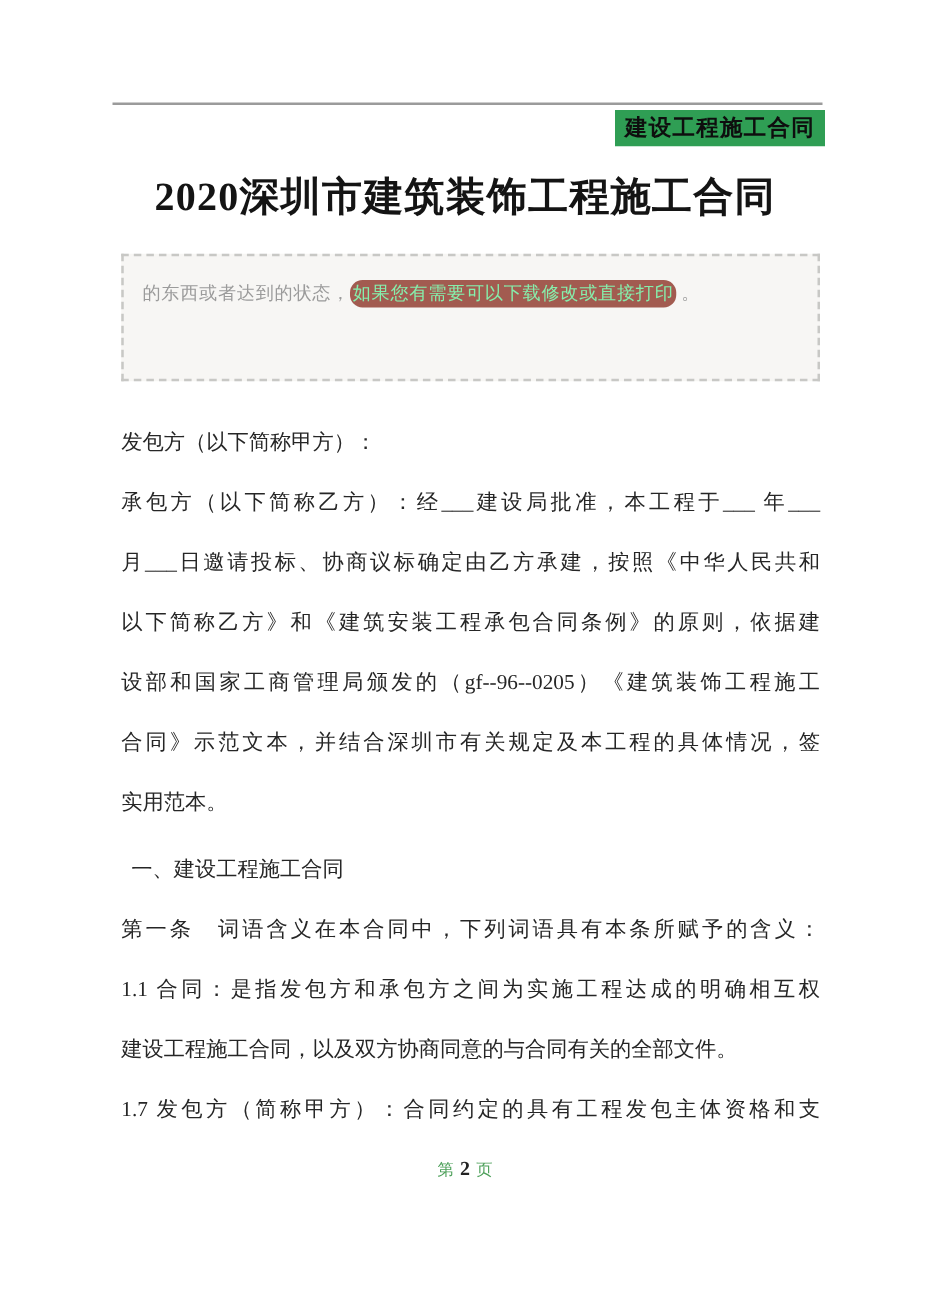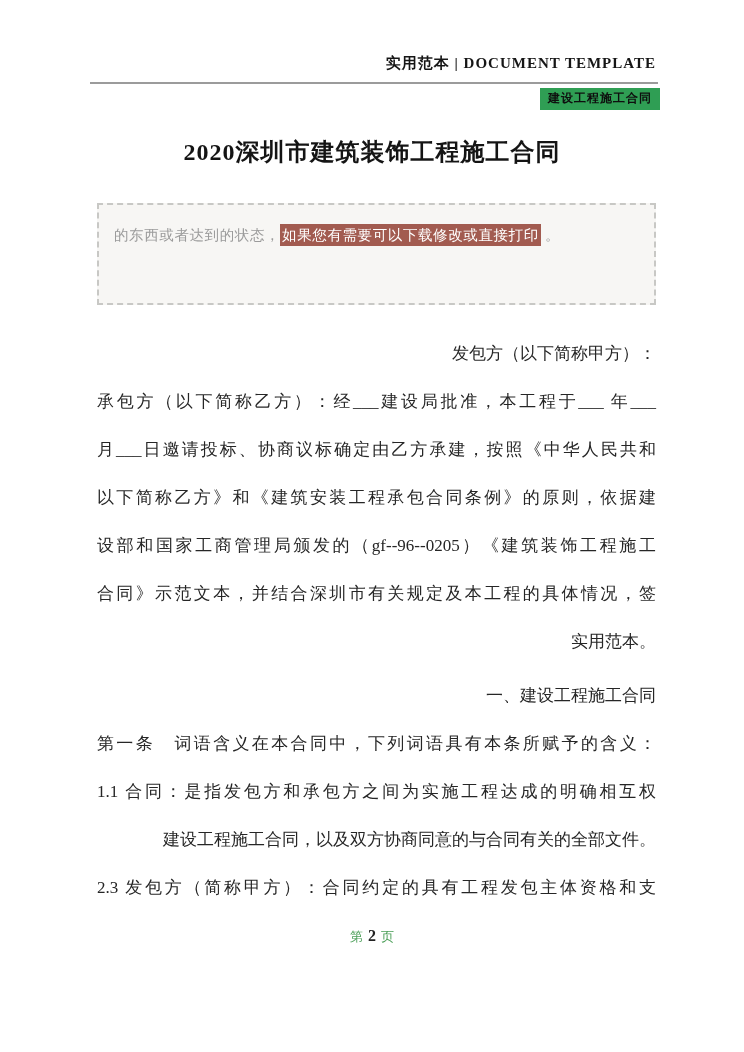--- a/index.html
+++ b/index.html
@@ -17,28 +17,28 @@
     font-size: 15px; font-weight: bold; color: #161616;
     letter-spacing: 1px; white-space: nowrap;
   }
   .rule {
     position: absolute; top: 82px; left: 90px; right: 86px;
     height: 2px; background: #9b9b9b;
   }
   .tag {
     position: absolute; top: 88px; right: 84px;
     background: #2f9e54; color: #0e0e0e;
-    font-size: 12px; font-weight: bold; letter-spacing: 1px;
+    font-size: 18px; font-weight: bold; letter-spacing: 1px;
     padding: 2px 8px 3px 8px; white-space: nowrap;
   }
   
   .title {
     position: absolute; top: 136px; left: 0; width: 100%;
     margin: 0; text-align: center;
-    font-size: 24px; font-weight: bold; color: #141414;
+    font-size: 32px; font-weight: bold; color: #141414;
     letter-spacing: 1px; white-space: nowrap;
   }
   
   .notice {
     position: absolute; top: 203px; left: 97px; width: 559px; height: 102px;
     box-sizing: border-box;
     background: #f7f6f4;
     border: 2px dashed #c8c8c5;
     padding: 10px 14px 0 15px;
     color: #9b9b9b;
@@ -48,58 +48,57 @@
   .notice-line { line-height: 40px; white-space: nowrap; }
   .hl {
     background: #a25b50; color: #ece2dd;
     padding: 3px 2px;
   }
   
   .body {
     position: absolute; top: 330px; left: 97px; width: 559px;
     font-size: 17px; color: #262626;
   }
-  .line { height: 48px; line-height: 48px; text-align: right; }
+  .line { height: 48px; line-height: 48px; }
   .line.fill { text-align: justify; text-align-last: justify; }
   .line.heading { padding-left: 8px; margin-top: 6px; }
   
   .footer {
     position: absolute; top: 927px; left: 0; width: 100%;
     text-align: center; white-space: nowrap;
   }
   .f-cn { font-size: 13px; color: #4da05a; margin: 0 5px; }
   .f-num { font-size: 16px; font-weight: bold; color: #222222; }
 </style>
 </head>
 <body>
 
 <div class="page">
 
-  <div class="brand">实用范本 | DOCUMENT TEMPLATE</div>
 
   <div class="rule"></div>
 
   <div class="tag" style="background: rgb(47, 158, 84);">建设工程施工合同</div>
 
   <h1 class="title">2020深圳市建筑装饰工程施工合同</h1>
 
   <div class="notice" style="color: rgb(155, 155, 155);">
-    <div class="notice-line"><span>的东西或者达到的状态，</span><span class="hl" style="background: rgb(162, 91, 80); color: #ffffff;">如果您有需要可以下载修改或直接打印</span><span> 。</span></div>
+    <div class="notice-line"><span>的东西或者达到的状态，</span><span class="hl" style="background: rgb(162, 91, 80); color: #86efac; border-radius: 10px;">如果您有需要可以下载修改或直接打印</span><span> 。</span></div>
   </div>
 
   <div class="body" id="body" style="color: rgb(38, 38, 38);">
       <div class="line">发包方（以下简称甲方）：</div>
       <div class="line fill">承包方（以下简称乙方）：经___建设局批准，本工程于___ 年___</div>
       <div class="line fill">月___日邀请投标、协商议标确定由乙方承建，按照《中华人民共和</div>
       <div class="line fill">以下简称乙方》和《建筑安装工程承包合同条例》的原则，依据建</div>
       <div class="line fill">设部和国家工商管理局颁发的（gf--96--0205）《建筑装饰工程施工</div>
       <div class="line fill">合同》示范文本，并结合深圳市有关规定及本工程的具体情况，签</div>
       <div class="line">实用范本。</div>
       <div class="line heading">一、建设工程施工合同</div>
       <div class="line fill">第一条　词语含义在本合同中，下列词语具有本条所赋予的含义：</div>
       <div class="line fill">1.1 合同：是指发包方和承包方之间为实施工程达成的明确相互权</div>
       <div class="line">建设工程施工合同，以及双方协商同意的与合同有关的全部文件。</div>
-      <div class="line fill">2.3 发包方（简称甲方）：合同约定的具有工程发包主体资格和支</div>
+      <div class="line fill">1.7 发包方（简称甲方）：合同约定的具有工程发包主体资格和支</div>
     </div>
 
   <div class="footer"><span class="f-cn" style="color: rgb(77, 160, 90);">第</span><span class="f-num">2</span><span class="f-cn" style="color: rgb(77, 160, 90);">页</span></div>
 
 </div>
 
 </body></html>

